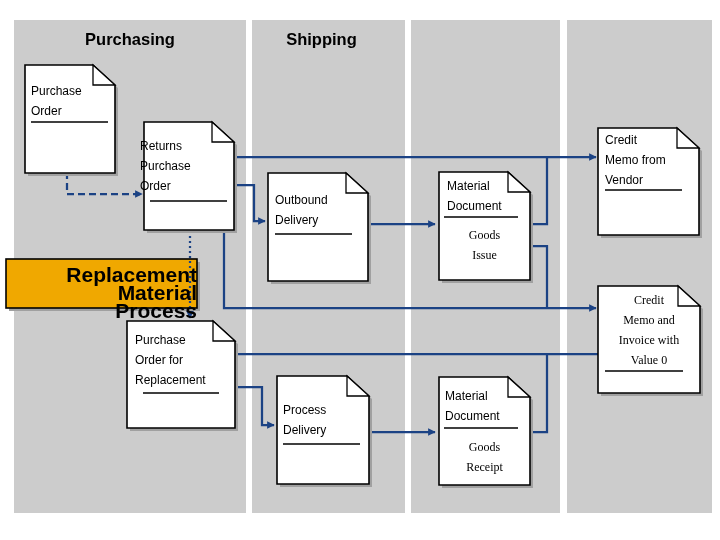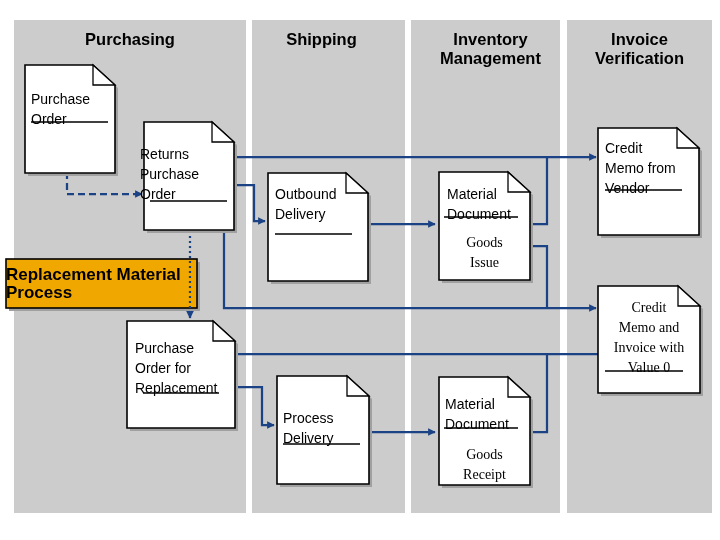--- a/index.html
+++ b/index.html
@@ -14,25 +14,25 @@
     will-change:transform;
     position:relative;width:720px;height:540px;background:#ffffff;overflow:hidden;
     font-family:"Liberation Sans",sans-serif;color:var(--text);
   }
   #diagram-svg{position:absolute;left:0;top:0;}
   .lane-header{
     position:absolute;text-align:center;font-weight:bold;font-size:16.5px;line-height:19px;
     white-space:pre-line;color:var(--text);
   }
   .doc-text{
-    position:absolute;font-size:14px;line-height:20px;white-space:pre-line;color:var(--text);margin-top:8px;
+    position:absolute;font-size:12px;line-height:20px;white-space:pre-line;color:var(--text);
   }
   .doc-text.centered{text-align:center;font-family:Liberation Serif, serif;}
   .process-text{
-    position:absolute;font-weight:bold;font-size:17px;line-height:18px;text-align:left;
+    position:absolute;font-weight:bold;font-size:21px;line-height:18px;text-align:right;
     white-space:pre-line;color:var(--text);
   }
 </style>
 </head>
 <body>
 
 <div id="stage">
   <svg id="diagram-svg" width="720" height="540" viewBox="0 0 720 540">
     <defs>
       <marker id="arrow" markerUnits="strokeWidth" markerWidth="4.2" markerHeight="3.4" viewBox="0 0 10 10" refX="9" refY="5" orient="auto">
@@ -129,31 +129,27 @@
         <path d="M 442,380 L 511,380 L 533,400 L 533,488 L 442,488 Z" style="fill:var(--shadow)"></path>
         <path d="M 439,377 L 508,377 L 530,397 L 530,485 L 439,485 Z" fill="#fff" stroke="#000" stroke-width="1.6"></path>
         <path d="M 508,377 L 530,397 L 508,397 Z" fill="#fff" stroke="#000" stroke-width="1.3"></path>
         <line x1="444" y1="428" x2="518" y2="428" stroke="#000" stroke-width="1.6"></line>
       </g>
     </g>
   </svg>
 
   <div class="lane-header" style="left:245px;top:30px;width:153px">Shipping</div>
   <div class="lane-header" style="left:14px;top:30px;width:232px">Purchasing</div>
-  <div class="lane-header" style="left:416px;top:30px;width:149px">Inventory
-Management</div>
-  <div class="lane-header" style="left:567px;top:30px;width:145px">Invoice
-Verification</div>
 
   <div class="doc-text" style="left:31px;top:81px">Purchase
 Order</div>
   <div class="doc-text" style="left:140px;top:136px">Returns
 Purchase
 Order</div>
-  <div class="doc-text" style="left:275px;top:176px">Outbound
+  <div class="doc-text" style="left:275px;top:190px">Outbound
 Delivery</div>
   <div class="doc-text" style="left:447px;top:176px">Material
 Document</div>
   <div class="doc-text centered" style="left:439px;top:225px;width:91px">Goods
 Issue</div>
   <div class="doc-text" style="left:605px;top:130px">Credit
 Memo from
 Vendor</div>
   <div class="doc-text centered" style="left:598px;top:290px;width:102px">Credit
 Memo and

